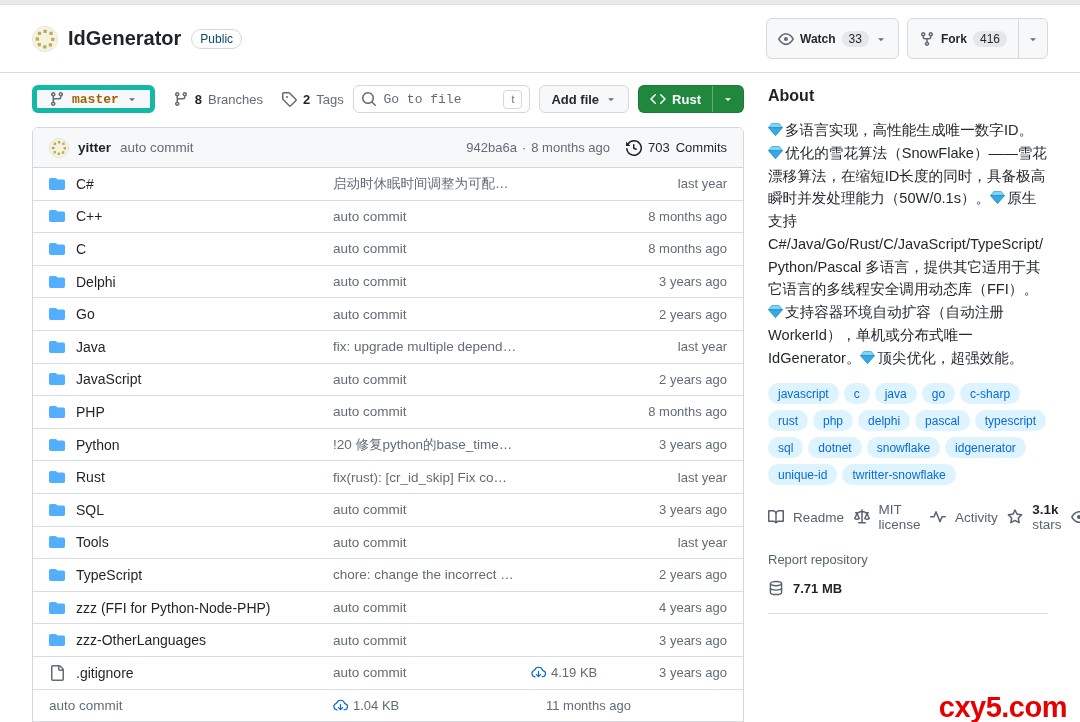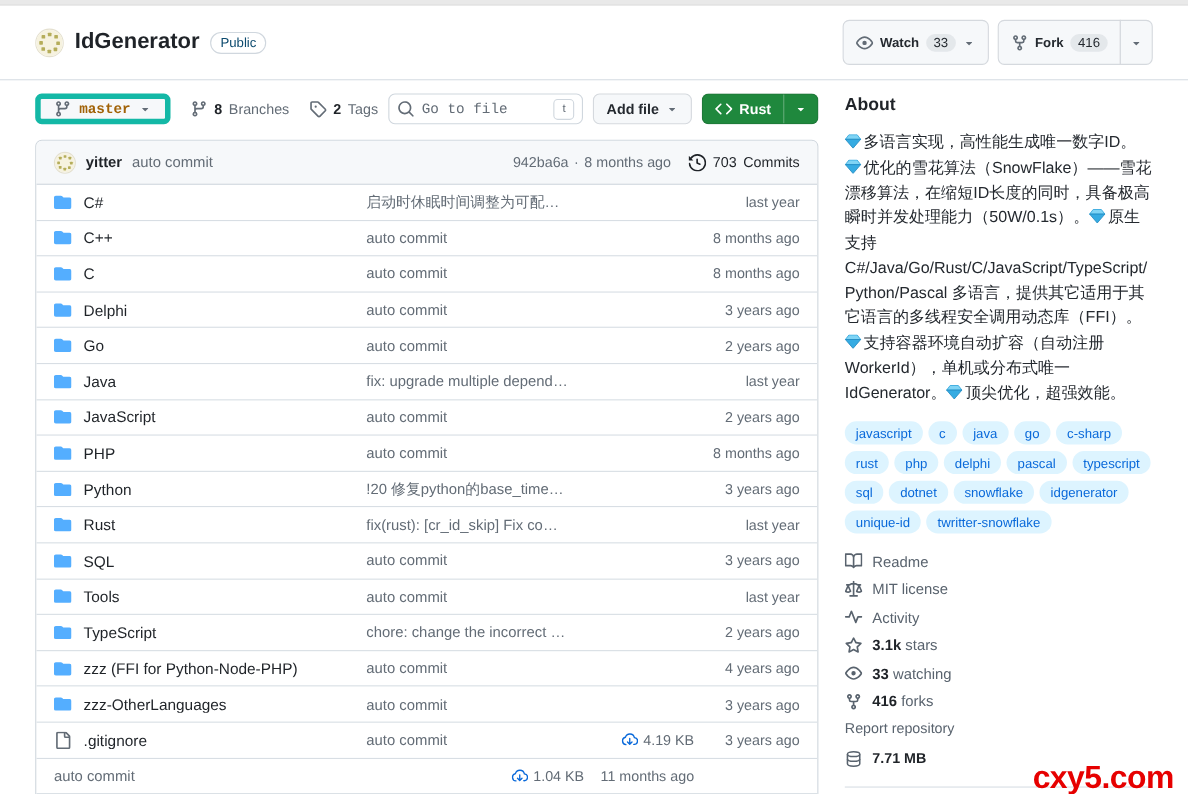--- a/index.html
+++ b/index.html
@@ -49,35 +49,35 @@
   .commit-msg{color:#636c76;font-size:13.5px;text-decoration:none}
   .commit-right{margin-left:auto;display:flex;align-items:flex-start;gap:16px;color:#636c76;font-size:13px}
   .commit-sha-time{display:flex;gap:5px;align-items:center}
   .commits-link{display:flex;align-items:center;gap:6px;color:#1f2328;font-weight:400;font-size:13px;text-decoration:none}
   .commits-link .ico{color:#1f2328}
   .file-row{display:grid;grid-template-columns:284px 1fr 100px 96px;align-items:center;height:32.6px;padding:0 16px;border-bottom:1px solid #d8dee4;text-decoration:none;color:inherit}
   .file-row:last-child{border-bottom:0}
   .file-name{display:flex;align-items:center;gap:11px;font-size:14px;color:#1f2328;white-space:nowrap;overflow:hidden}
   .f-ico{display:inline-flex;flex:none}
   .file-msg{color:#636c76;font-size:13.5px;white-space:nowrap;overflow:hidden;text-overflow:ellipsis;padding-right:14px}
-  .file-size{color:#636c76;font-size:13px;display:flex;align-items:center;gap:5px;justify-content:flex-end}
+  .file-size{color:#636c76;font-size:13px;display:flex;align-items:center;gap:5px;justify-content:flex-start}
   .file-time{color:#636c76;font-size:13px;text-align:right;white-space:nowrap}
 
   
   .sidebar{padding-top:2px}
   .sb-title{font-size:16px;font-weight:700;margin-bottom:14px}
   .about-desc{font-size:14.6px;line-height:1.56;color:#24292f;word-break:break-word}
   .gem{display:inline-block;vertical-align:-1px;margin:0 2px 0 0}
   .topics{display:flex;flex-wrap:wrap;gap:6px 5px;margin-top:14px}
   .topic{background:#ddf4ff;color:#0969da;font-size:12px;font-weight:500;padding:3.5px 10px;border-radius:2em;text-decoration:none}
-  .meta-list{margin-top:17px;display:flex;flex-direction:column;gap:9.5px;font-size:13.5px;color:#59636e}
+  .meta-list{margin-top:17px;display:flex;flex-direction:row;gap:9.5px;font-size:13.5px;color:#59636e}
   .meta-row{display:flex;align-items:center;gap:9px;color:#59636e;text-decoration:none}
   .meta-row .mico{width:16px;display:flex;justify-content:center;color:#59636e}
   .meta-row b{font-weight:600;color:#1f2328}
-  .report-link{display:block;margin-top:8px;font-size:13px;color:#59636e;text-decoration:none}
+  .report-link{display:block;margin-top:20px;font-size:13px;color:#59636e;text-decoration:none}
   .size-row{margin-top:13px;display:flex;gap:9px;align-items:center;font-weight:600;font-size:13px;color:#1f2328}
   .size-row .mico{width:16px;display:flex;justify-content:center;color:#59636e}
   .sb-divider{border:0;border-top:1px solid #d8dee4;margin:17px 0 16px}
 
   .watermark{position:absolute;right:13px;bottom:-2px;font-size:29px;font-weight:700;color:#e60000;letter-spacing:-.5px;z-index:10;font-family:"Liberation Sans",sans-serif}
 </style>
 </head>
 <body>
 
 <div class="top-strip"></div>

